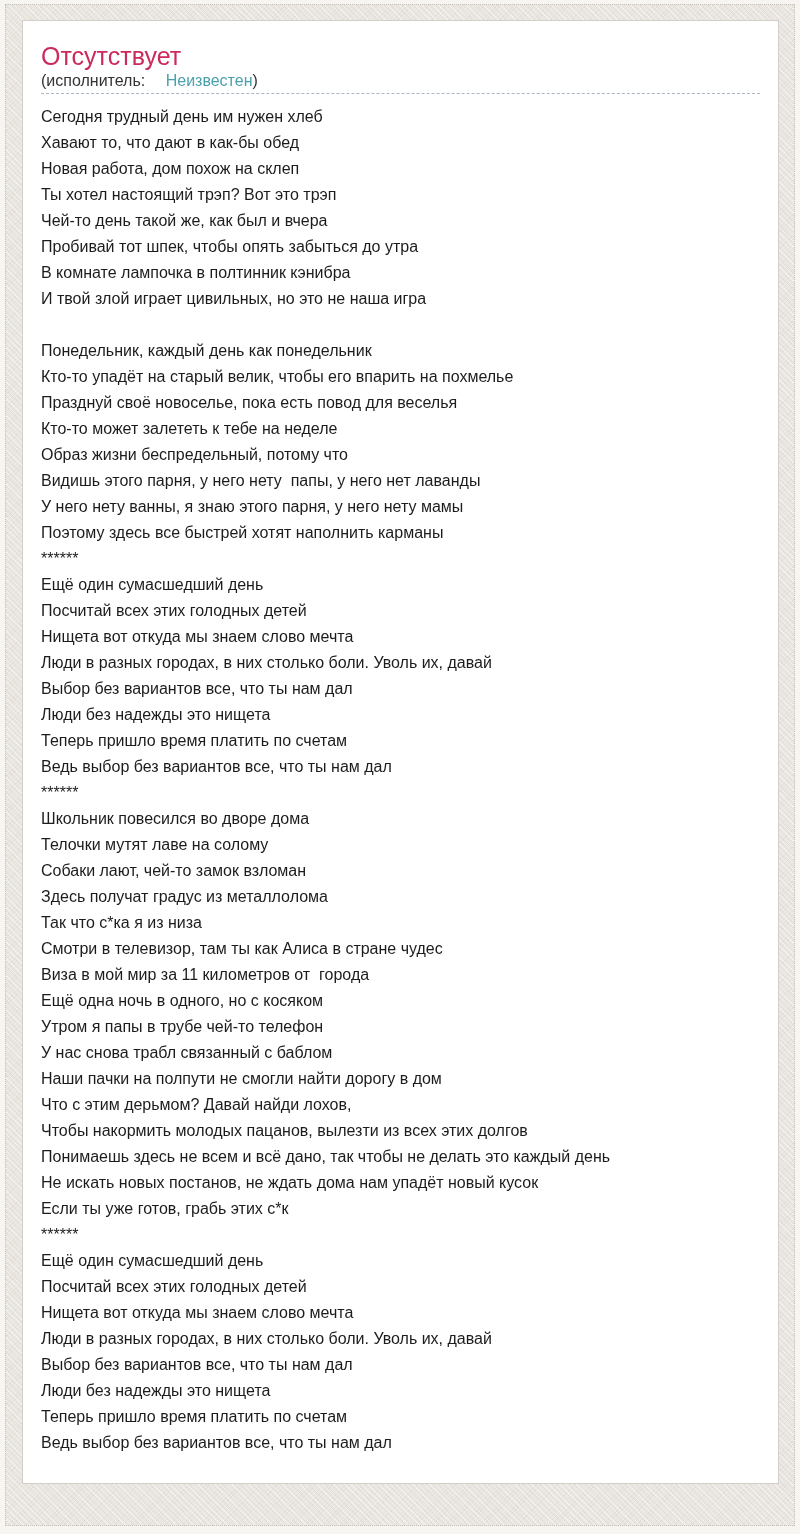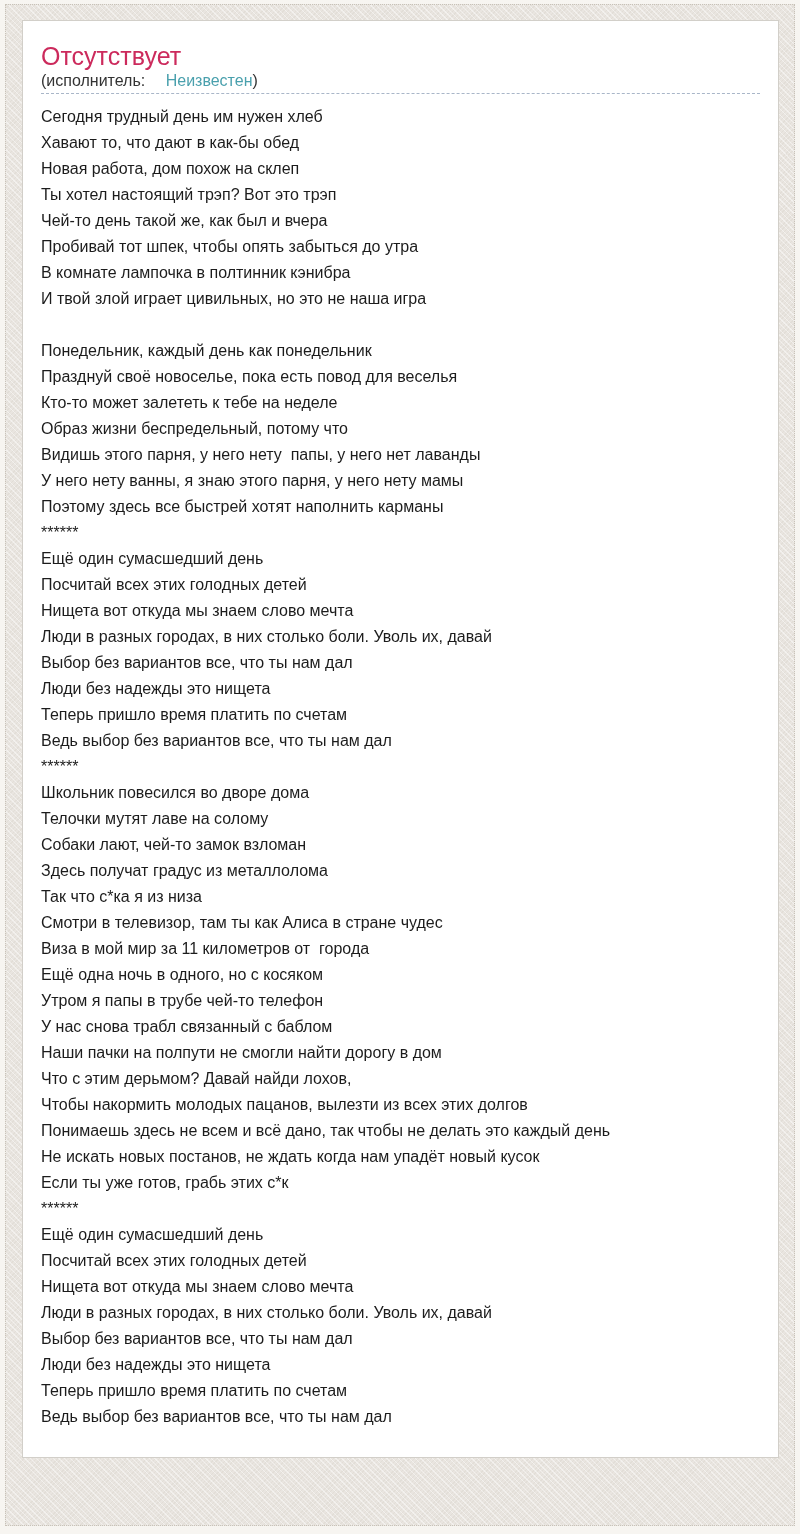--- a/index.html
+++ b/index.html
@@ -84,20 +84,21 @@
         <div class="line">Сегодня трудный день им нужен хлеб</div>
         <div class="line">Хавают то, что дают в как-бы обед</div>
         <div class="line">Новая работа, дом похож на склеп</div>
         <div class="line">Ты хотел настоящий трэп? Вот это трэп</div>
         <div class="line">Чей-то день такой же, как был и вчера</div>
         <div class="line">Пробивай тот шпек, чтобы опять забыться до утра</div>
         <div class="line">В комнате лампочка в полтинник кэнибра</div>
         <div class="line">И твой злой играет цивильных, но это не наша игра</div>
         <div class="line">&nbsp;</div>
         <div class="line">Понедельник, каждый день как понедельник</div>
+        <div class="line">Кто-то упадёт на старый велик, чтобы его впарить на похмелье</div>
         <div class="line">Празднуй своё новоселье, пока есть повод для веселья</div>
         <div class="line">Кто-то может залететь к тебе на неделе</div>
         <div class="line">Образ жизни беспредельный, потому что</div>
         <div class="line">Видишь этого парня, у него нету  папы, у него нет лаванды</div>
         <div class="line">У него нету ванны, я знаю этого парня, у него нету мамы</div>
         <div class="line">Поэтому здесь все быстрей хотят наполнить карманы</div>
         <div class="line">******</div>
         <div class="line">Ещё один сумасшедший день</div>
         <div class="line">Посчитай всех этих голодных детей</div>
         <div class="line">Нищета вот откуда мы знаем слово мечта</div>
@@ -114,21 +115,21 @@
         <div class="line">Так что с*ка я из низа</div>
         <div class="line">Смотри в телевизор, там ты как Алиса в стране чудес</div>
         <div class="line">Виза в мой мир за 11 километров от  города</div>
         <div class="line">Ещё одна ночь в одного, но с косяком</div>
         <div class="line">Утром я папы в трубе чей-то телефон</div>
         <div class="line">У нас снова трабл связанный с баблом</div>
         <div class="line">Наши пачки на полпути не смогли найти дорогу в дом</div>
         <div class="line">Что с этим дерьмом? Давай найди лохов,</div>
         <div class="line">Чтобы накормить молодых пацанов, вылезти из всех этих долгов</div>
         <div class="line">Понимаешь здесь не всем и всё дано, так чтобы не делать это каждый день</div>
-        <div class="line">Не искать новых постанов, не ждать когда нам упадёт новый кусок</div>
+        <div class="line">Не искать новых постанов, не ждать дома нам упадёт новый кусок</div>
         <div class="line">Если ты уже готов, грабь этих с*к</div>
         <div class="line">******</div>
         <div class="line">Ещё один сумасшедший день</div>
         <div class="line">Посчитай всех этих голодных детей</div>
         <div class="line">Нищета вот откуда мы знаем слово мечта</div>
         <div class="line">Люди в разных городах, в них столько боли. Уволь их, давай</div>
         <div class="line">Выбор без вариантов все, что ты нам дал</div>
         <div class="line">Люди без надежды это нищета</div>
         <div class="line">Теперь пришло время платить по счетам</div>
         <div class="line">Ведь выбор без вариантов все, что ты нам дал</div>

